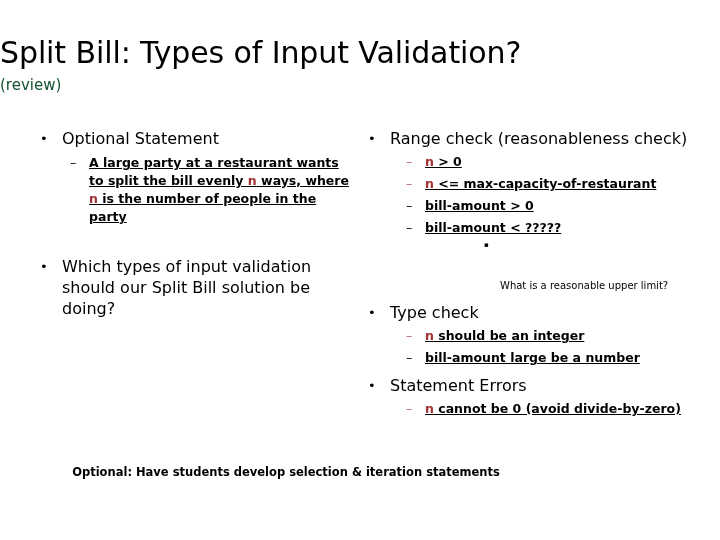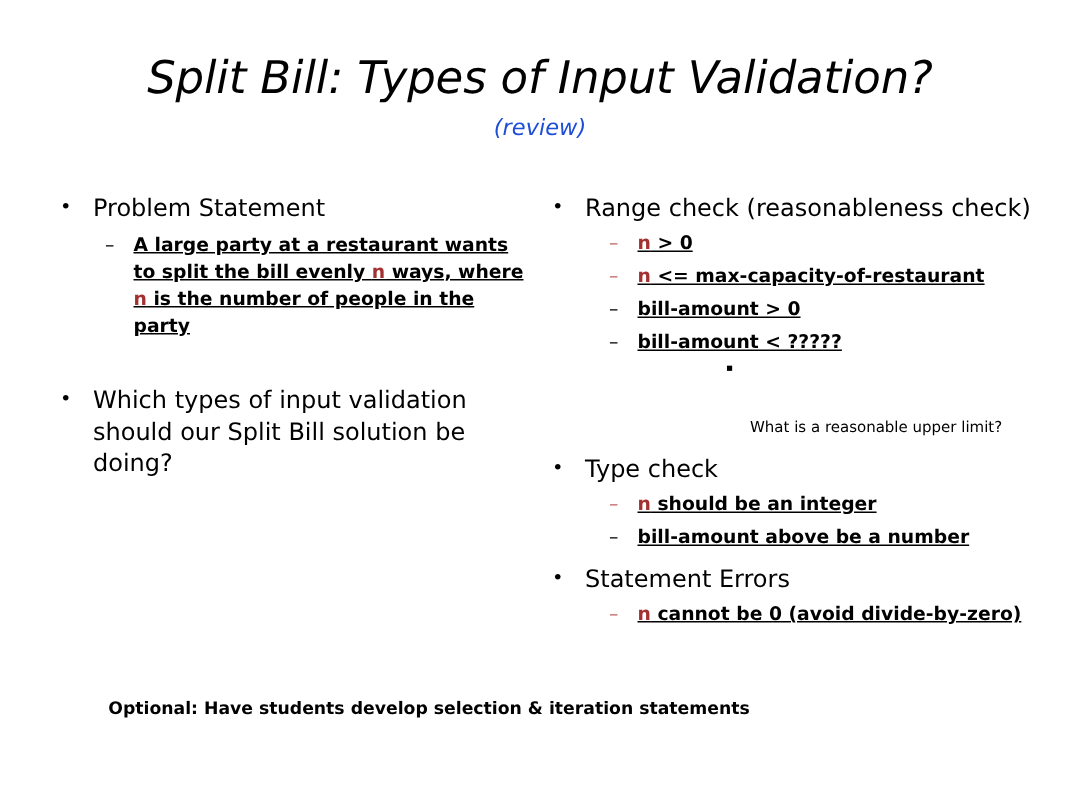--- a/index.html
+++ b/index.html
@@ -22,37 +22,35 @@
     inset: 0;
     background: #ffffff;
   }
 
   
   .title-block {
     position: absolute;
     left: 0;
     top: 36px;
     width: 720px;
-    text-align: center;
-    font-style: italic;
   }
   .title-main {
     font-size: 30px;
     line-height: 34px;
     font-weight: 400;
     letter-spacing: -0.1px;
     color: #000;
     white-space: nowrap;
   }
   .title-sub {
     font-size: 15px;
     line-height: 18px;
     font-weight: 400;
     margin-top: 6px;
-    color: #1d4ed8;
+    color: #14532d;
   }
 
   
   .col-left {
     position: absolute;
     left: 40px;
     top: 128px;
     width: 316px;
   }
   .col-right {
@@ -144,21 +142,21 @@
 
   <div class="title-block">
     <div class="title-main">Split Bill: Types of Input Validation?</div>
     <div class="title-sub">(review)</div>
   </div>
 
   <div class="col-left">
 
     <div class="lvl1">
       <span class="mk">•</span>
-      <span class="tx">Problem Statement</span>
+      <span class="tx">Optional Statement</span>
     </div>
 
     <div class="indent-l2-left">
       <div class="lvl2">
         <span class="mk">–</span>
         <span class="tx">
           <span>A large party at a restaurant wants to split the bill evenly </span><span class="red">n</span><span> ways, where </span><span class="red">n</span><span> is the number of people in the party</span>
         </span>
       </div>
     </div>
@@ -213,21 +211,21 @@
       <span class="tx">Type check</span>
     </div>
 
     <div class="indent-l2-right">
       <div class="lvl2">
         <span class="mk red-dash">–</span>
         <span class="tx"><span class="red">n</span><span> should be an integer</span></span>
       </div>
       <div class="lvl2 gap-sub">
         <span class="mk">–</span>
-        <span class="tx">bill-amount above be a number</span>
+        <span class="tx">bill-amount large be a number</span>
       </div>
     </div>
 
     <div class="lvl1 gap-right-arith">
       <span class="mk">•</span>
       <span class="tx">Statement Errors</span>
     </div>
 
     <div class="indent-l2-right">
       <div class="lvl2">

